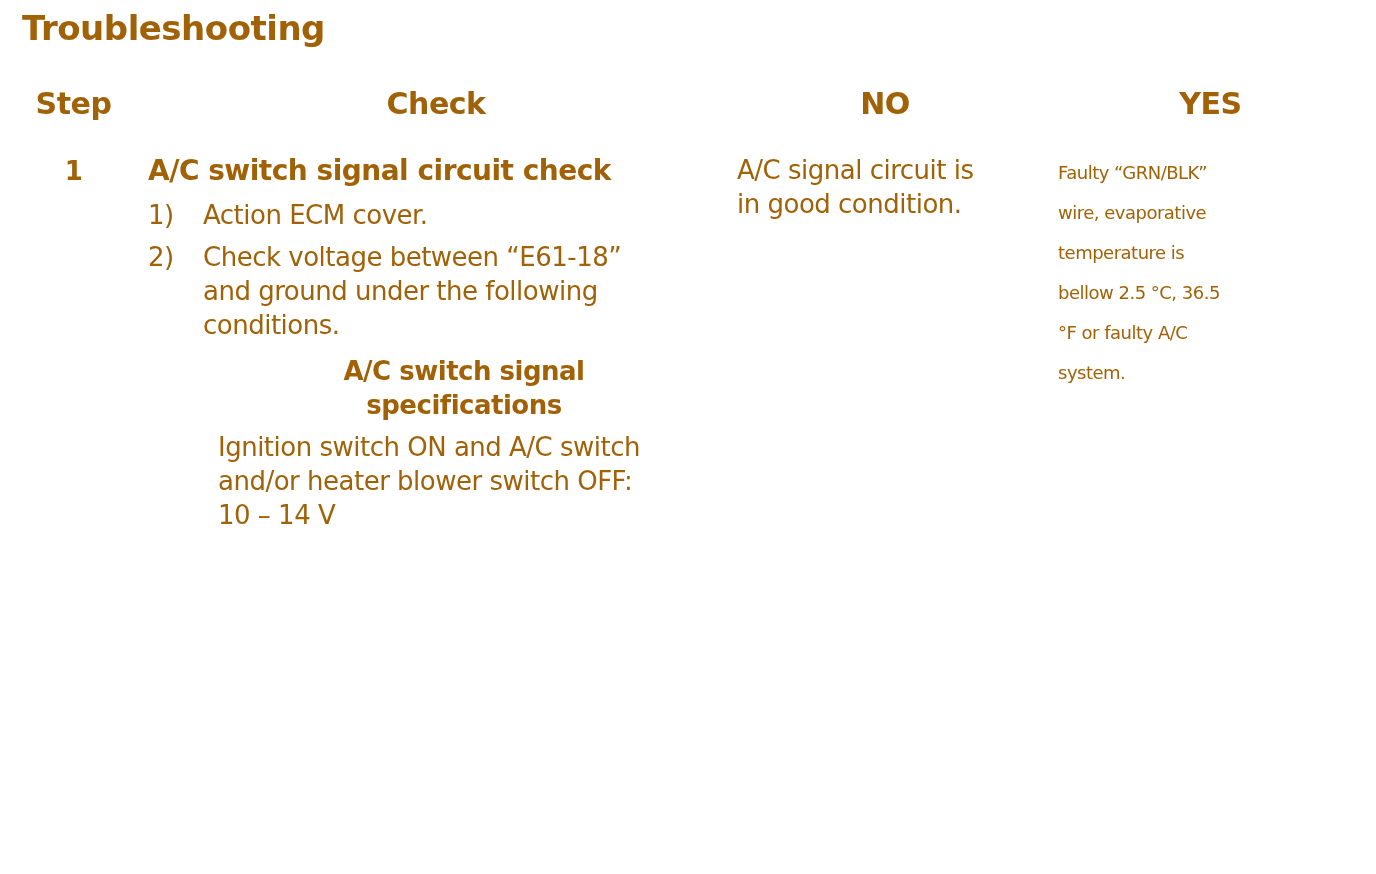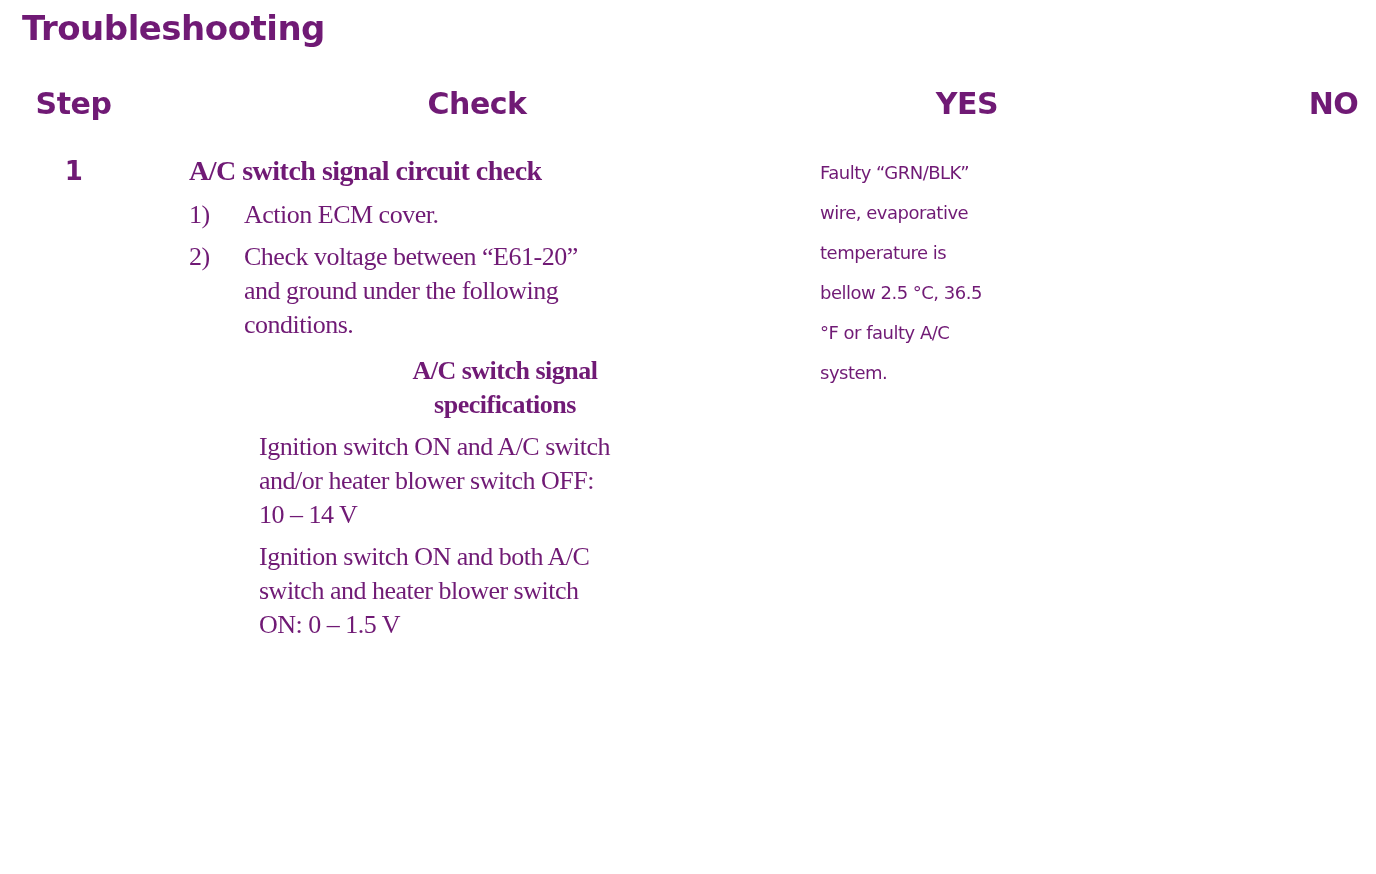--- a/index.html
+++ b/index.html
@@ -5,59 +5,57 @@
   html, body {
     margin: 0;
     padding: 0;
     background: #ffffff;
   }
   .page {
     position: relative;
     width: 1376px;
     height: 874px;
     background: #ffffff;
-    color: #701a75;
+    color: #a16207;
     font-family: "DejaVu Sans", "Liberation Sans", sans-serif;
     letter-spacing: -0.5px;
     overflow: hidden;
   }
   .title {
     margin: 0;
     padding: 8px 0 0 22px;
     font-size: 34px;
     line-height: 40px;
     font-weight: bold;
   }
   .ts-table {
     margin-top: 38px;
   }
   .thead, .trow {
     display: grid;
     grid-template-columns: 147px 578px 320px 331px;
     align-items: start;
-    gap: 41px;
   }
   .th {
     font-size: 30px;
     line-height: 36px;
     font-weight: bold;
     text-align: center;
   }
   .trow {
     margin-top: 31px;
   }
   .td-step {
     text-align: center;
     font-size: 26px;
     line-height: 36px;
     font-weight: bold;
   }
   .td-action {
     padding-left: 1px;
-    font-family: Liberation Serif, serif;
   }
   .action-heading {
     margin: 0;
     font-size: 28px;
     line-height: 36px;
     font-weight: bold;
   }
   .olist {
     margin-top: 9px;
   }
@@ -113,58 +111,57 @@
 
 <div class="page">
 
   <h1 class="title">Troubleshooting</h1>
 
   <div class="ts-table">
 
     <div class="thead">
       <div class="th">Step</div>
       <div class="th">Check</div>
+      <div class="th">NO</div>
       <div class="th">YES</div>
-      <div class="th">NO</div>
     </div>
 
     <div class="trow">
 
       <div class="td-step">1</div>
 
       <div class="td-action">
         <h2 class="action-heading">A/C switch signal circuit check</h2>
 
         <div class="olist">
           <div class="oitem">
             <span class="onum">1)</span>
             <span class="otext">Action ECM cover.</span>
           </div>
           <div class="oitem">
             <span class="onum">2)</span>
-            <span class="otext">Check voltage between “E61-20”
+            <span class="otext">Check voltage between “E61-18”
 and ground under the following
 conditions.</span>
           </div>
         </div>
 
         <h3 class="spec-heading">A/C switch signal
 specifications</h3>
 
         <div class="spec-body">
           <p>Ignition switch ON and A/C switch
 and/or heater blower switch OFF:
 10 – 14 V</p>
-          <p>Ignition switch ON and both A/C
-switch and heater blower switch
-ON: 0 – 1.5 V</p>
         </div>
 
       </div>
 
+      <div class="td-yes">A/C signal circuit is
+in good condition.</div>
 
       <div class="td-no">Faulty “GRN/BLK”
 wire, evaporative
 temperature is
 bellow 2.5 °C, 36.5
 °F or faulty A/C
 system.</div>
 
     </div>
   </div>

